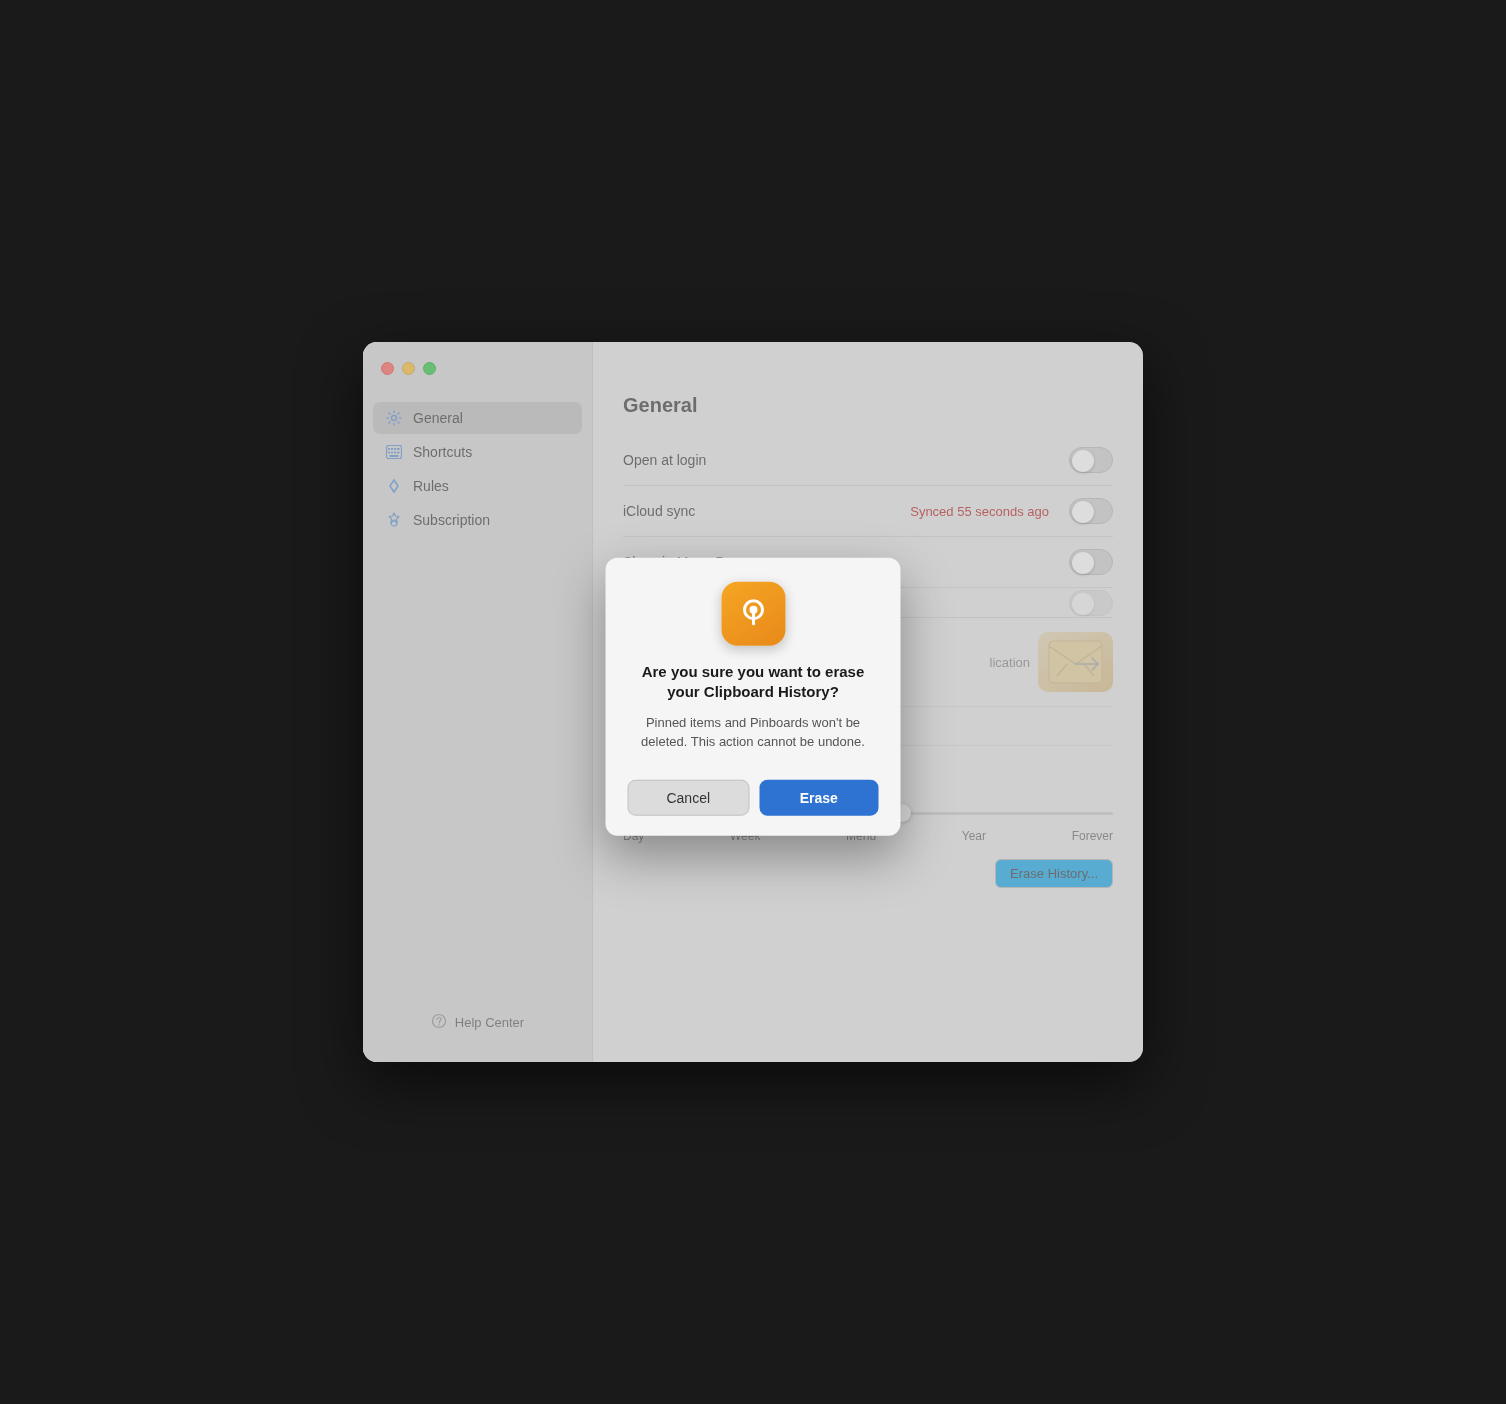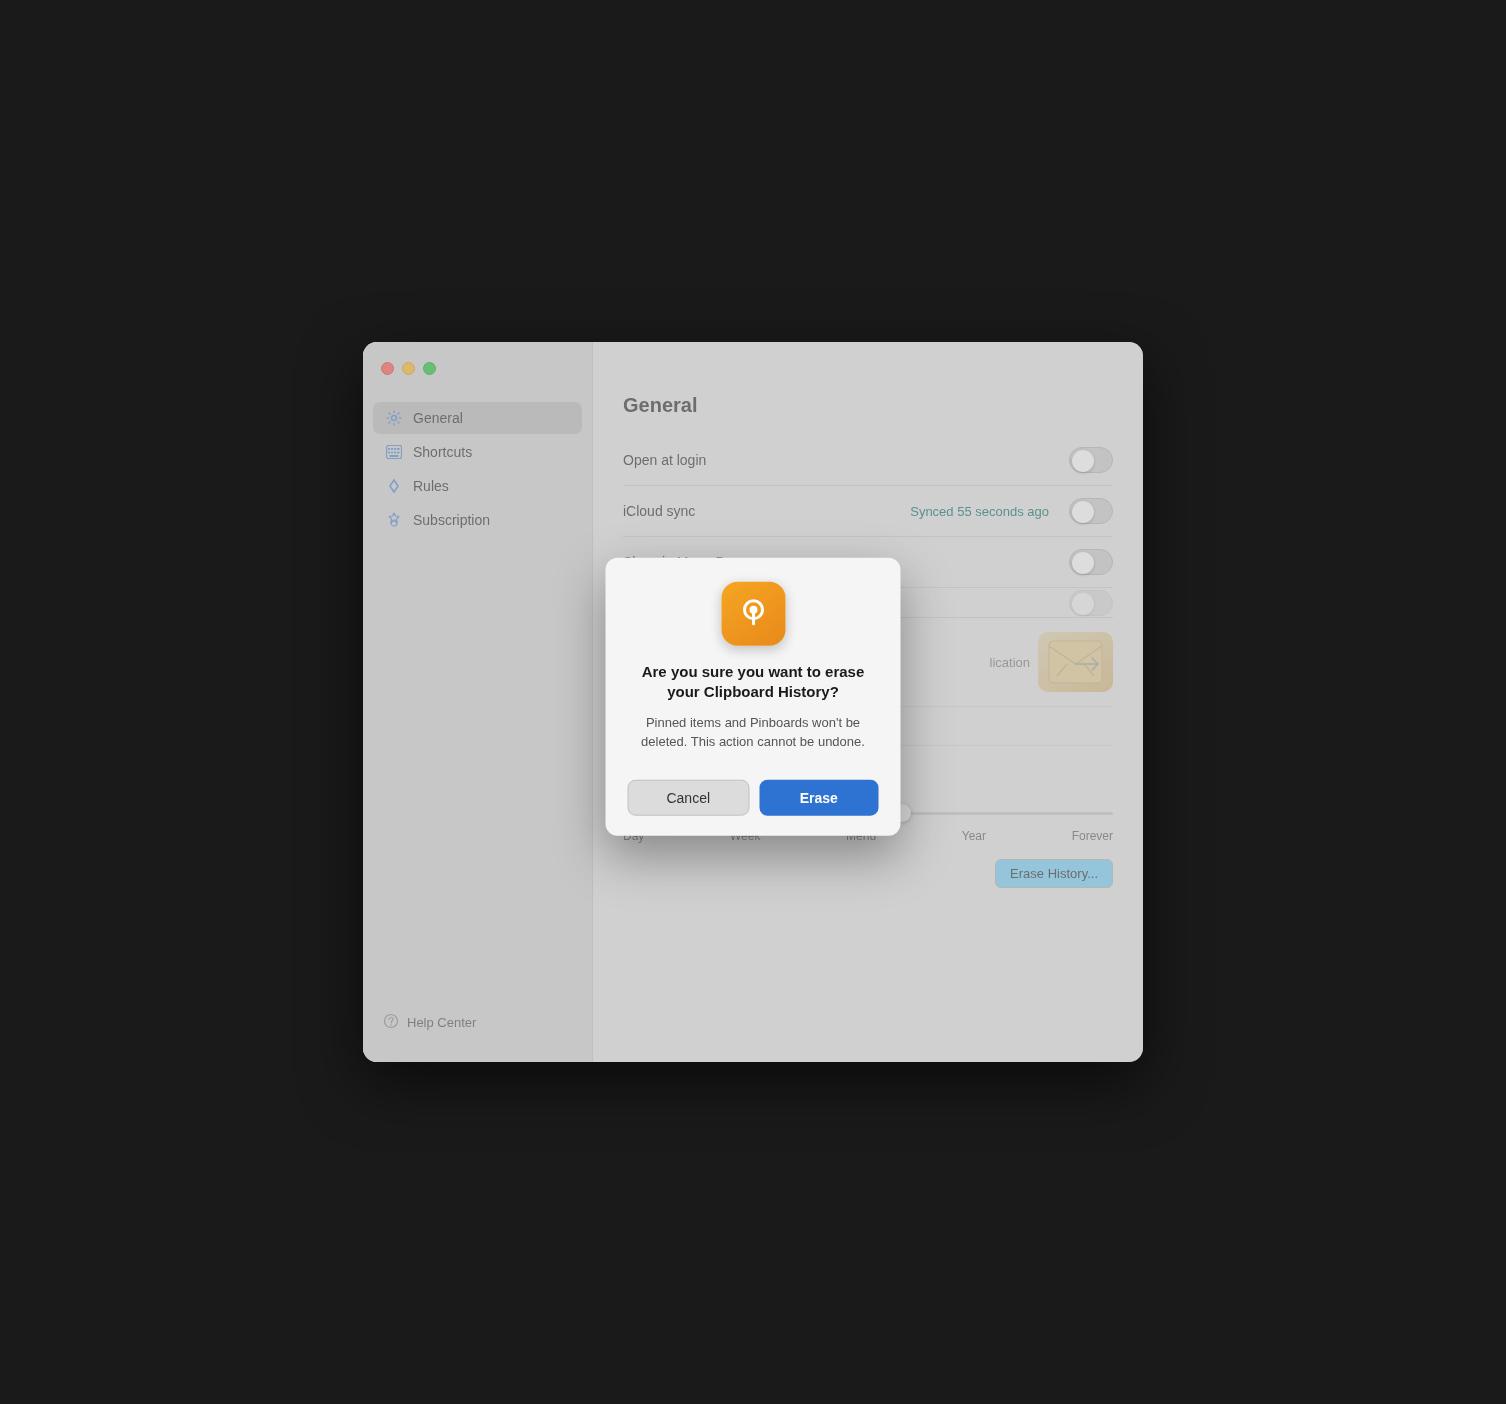--- a/index.html
+++ b/index.html
@@ -106,20 +106,21 @@
     }
 
     .sidebar-footer {
       padding: 10px 20px;
       display: flex;
       align-items: center;
       gap: 8px;
       font-size: 13px;
       color: #555;
       cursor: pointer;
+      justify-content: center;
     }
 
     
     .main-content {
       flex: 1;
       padding-top: 52px;
       padding-left: 30px;
       padding-right: 30px;
       padding-bottom: 30px;
       overflow-y: auto;
@@ -149,21 +150,21 @@
       border-bottom: none;
     }
 
     .settings-label {
       font-size: 14px;
       color: #333;
     }
 
     .settings-sublabel {
       font-size: 13px;
-      color: #0f766e;
+      color: #b91c1c;
       margin-right: 10px;
     }
 
     .settings-row-right {
       display: flex;
       align-items: center;
       gap: 10px;
     }
 
     
@@ -213,21 +214,21 @@
       margin-top: 6px;
     }
 
     .erase-history-btn {
       display: flex;
       justify-content: flex-end;
       margin-top: 16px;
     }
 
     .btn-secondary {
-      background: #7dd3fc;
+      background: #0ea5e9;
       border: 0.5px solid #b8b8b8;
       border-radius: 6px;
       padding: 6px 14px;
       font-size: 13px;
       color: #333;
       cursor: pointer;
     }
 
     
     .blur-overlay {

